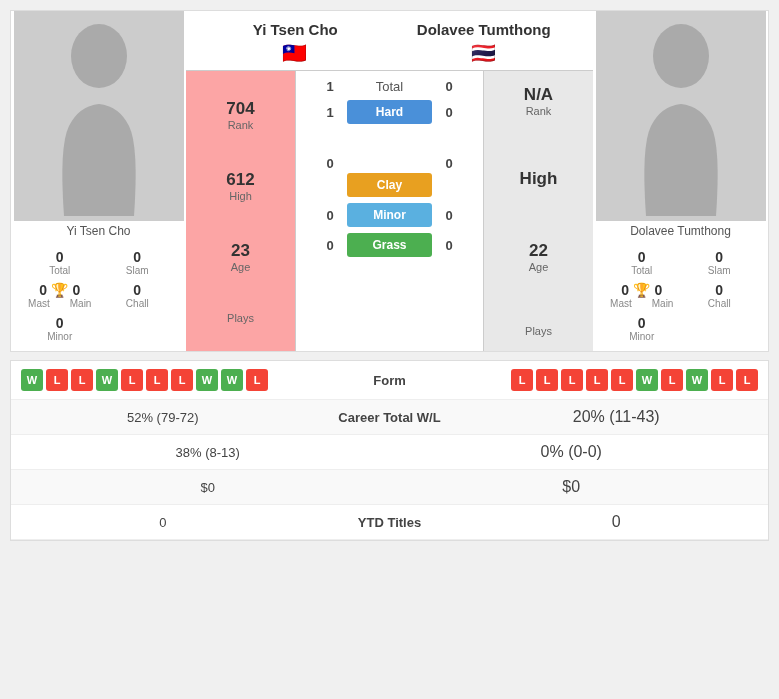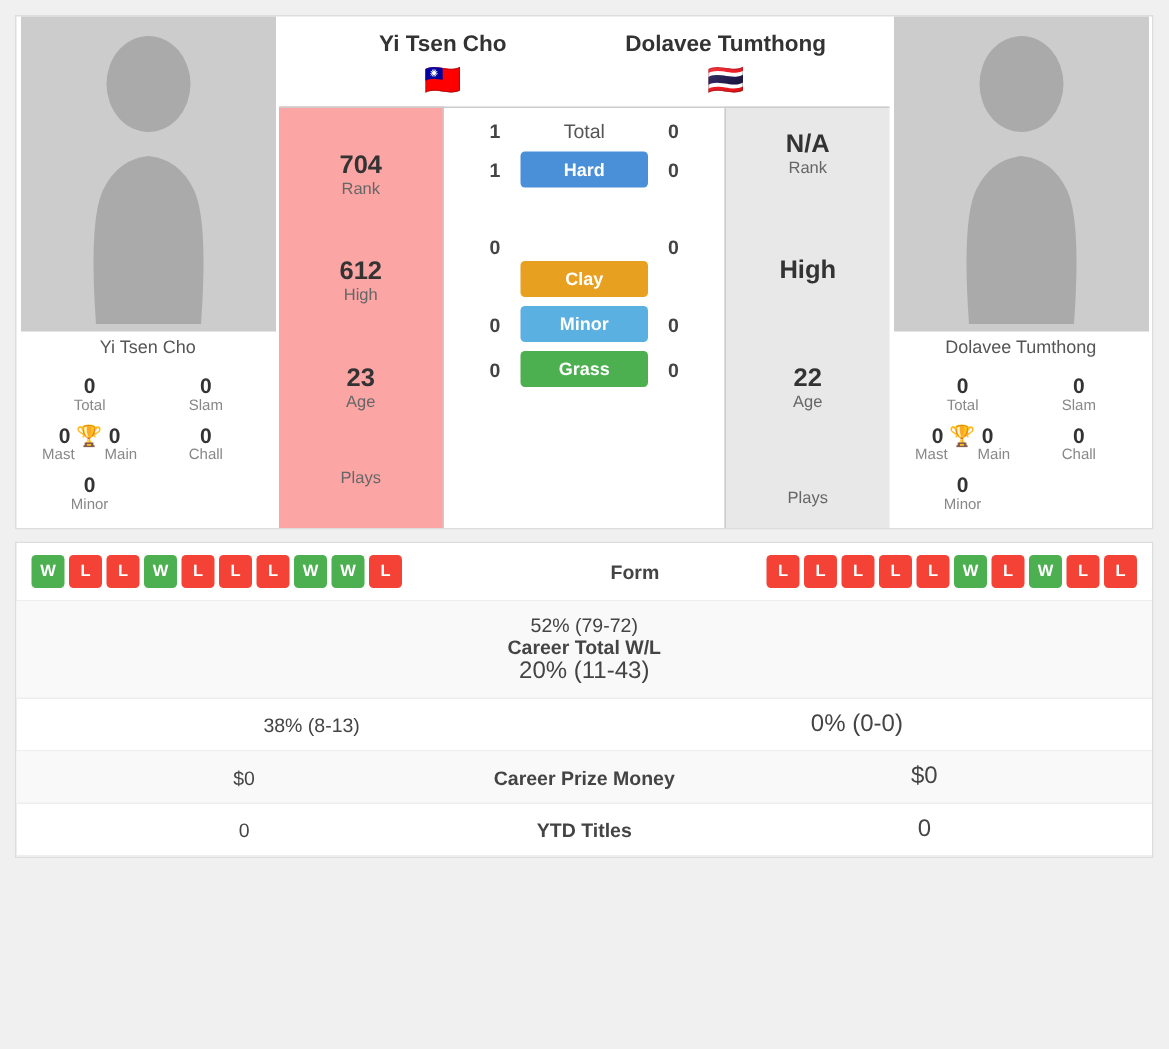--- a/index.html
+++ b/index.html
@@ -174,21 +174,21 @@
     }
 
     .form-left {
       flex: 1;
       display: flex;
       gap: 3px;
     }
 
     .form-center {
       width: 100px;
-      text-align: right;
+      text-align: center;
       font-size: 13px;
       font-weight: bold;
       color: #444;
     }
 
     .form-right {
       flex: 1;
       display: flex;
       gap: 3px;
       justify-content: flex-end;
@@ -495,34 +495,33 @@
           <div class="form-badge badge-l">L</div>
           <div class="form-badge badge-l">L</div>
           <div class="form-badge badge-w">W</div>
           <div class="form-badge badge-l">L</div>
           <div class="form-badge badge-w">W</div>
           <div class="form-badge badge-l">L</div>
           <div class="form-badge badge-l">L</div>
         </div>
     </div>
 
-    <div class="stats-row" style="background:#f9f9f9;flex-direction:column;">
+    <div class="stats-row" style="background:#f9f9f9;">
       <div class="stats-left-val">52% (79-72)</div>
       <div class="stats-center-label">Career Total W/L</div>
       <div class="stats-right-val">20% (11-43)</div>
     </div>
 
     <div class="stats-row">
       <div class="stats-left-val">38% (8-13)</div>
       <div class="stats-right-val">0% (0-0)</div>
     </div>
 
     <div class="stats-row" style="background:#f9f9f9;">
       <div class="stats-left-val">$0</div>
-      <div class="stats-center-label">Career Prize Money</div>
       <div class="stats-right-val">$0</div>
     </div>
 
     <div class="stats-row">
       <div class="stats-left-val">0</div>
       <div class="stats-center-label">YTD Titles</div>
       <div class="stats-right-val">0</div>
     </div>
 
   </div>

